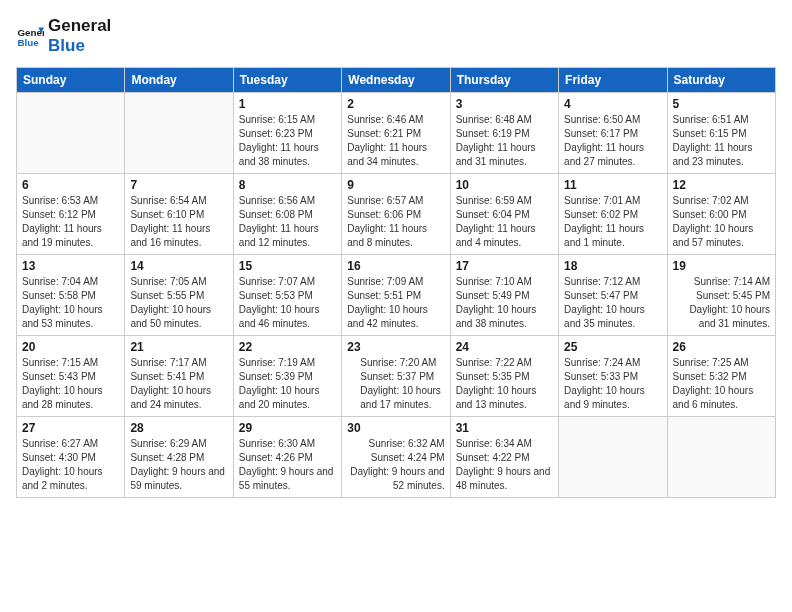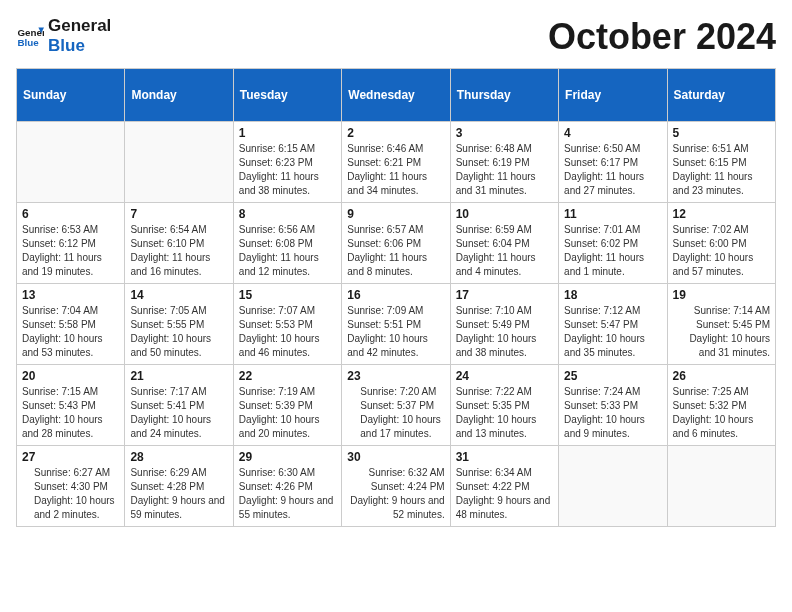--- a/index.html
+++ b/index.html
@@ -39,21 +39,21 @@
     }
     table {
       width: 100%;
       border-collapse: collapse;
       font-size: 11px;
     }
     th {
       background-color: #1565c0;
       color: #fff;
       text-align: left;
-      padding: 19px 6px;
+      padding: 5px 6px;
       font-size: 12px;
       font-weight: bold;
       border: 1px solid #ccc;
     }
     td {
       border: 1px solid #ccc;
       vertical-align: top;
       padding: 4px 5px;
       width: 108px;
       height: 80px;
@@ -86,21 +86,20 @@
       <text x="2" y="20" font-size="14" font-weight="bold" fill="#1a1a1a">General</text>
       <text x="2" y="34" font-size="14" font-weight="bold" fill="#1565c0">Blue</text>
       <polygon points="32,8 40,8 36,16" fill="#1565c0"></polygon>
     </svg>
     <div style="line-height:1.2;">
       <div style="font-size:17px;font-weight:bold;color:#1a1a1a;">General</div>
       <div style="font-size:17px;font-weight:bold;color:#1565c0;">Blue</div>
     </div>
   </div>
   <div class="title-area">
-    <div class="month-title">October 2024</div>
   </div>
 </div>
 
 <table>
   <thead>
     <tr>
     <th>Sunday</th>
         <th>Monday</th>
         <th>Tuesday</th>
         <th>Wednesday</th>
@@ -272,21 +271,21 @@
         <td>
           <div class="day-num">26</div>
           <div class="day-info" style="white-space: pre-line;">Sunrise: 7:25 AM
 Sunset: 5:32 PM
 Daylight: 10 hours and 6 minutes.</div>
         </td>
       </tr>
       <tr>
         <td>
           <div class="day-num">27</div>
-          <div class="day-info" style="white-space: pre-line; margin-left: 12px;">Sunrise: 6:27 AM
+          <div class="day-info" style="white-space: pre-line;">Sunrise: 6:27 AM
 Sunset: 4:30 PM
 Daylight: 10 hours and 2 minutes.</div>
         </td>
         <td>
           <div class="day-num">28</div>
           <div class="day-info" style="white-space: pre-line;">Sunrise: 6:29 AM
 Sunset: 4:28 PM
 Daylight: 9 hours and 59 minutes.</div>
         </td>
         <td>

